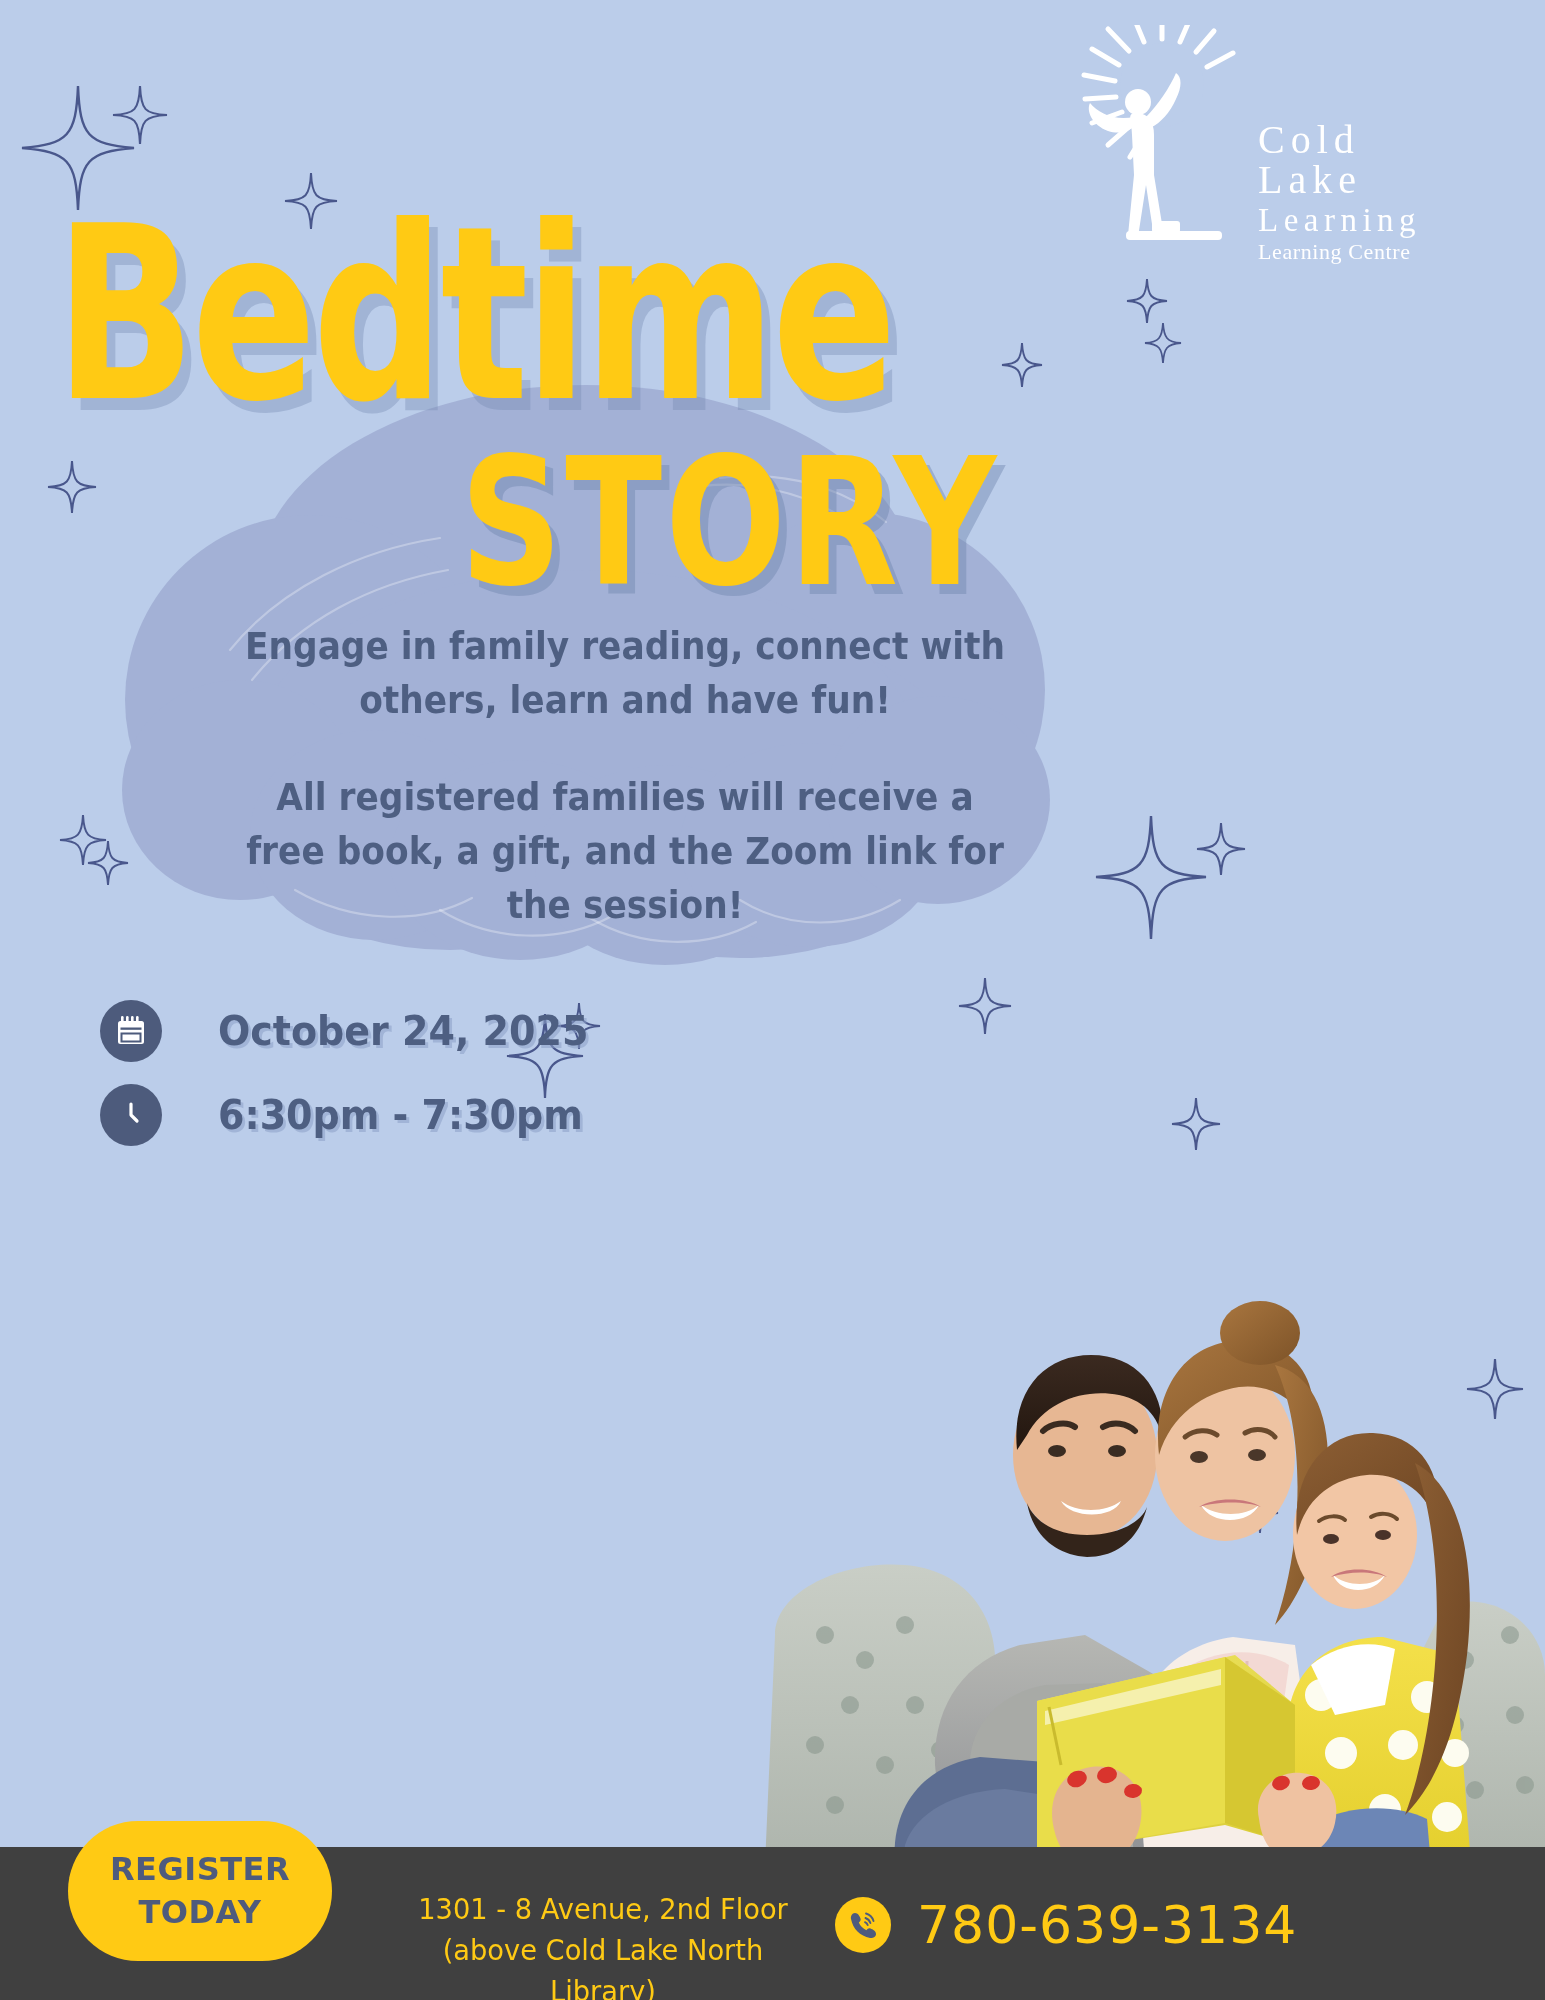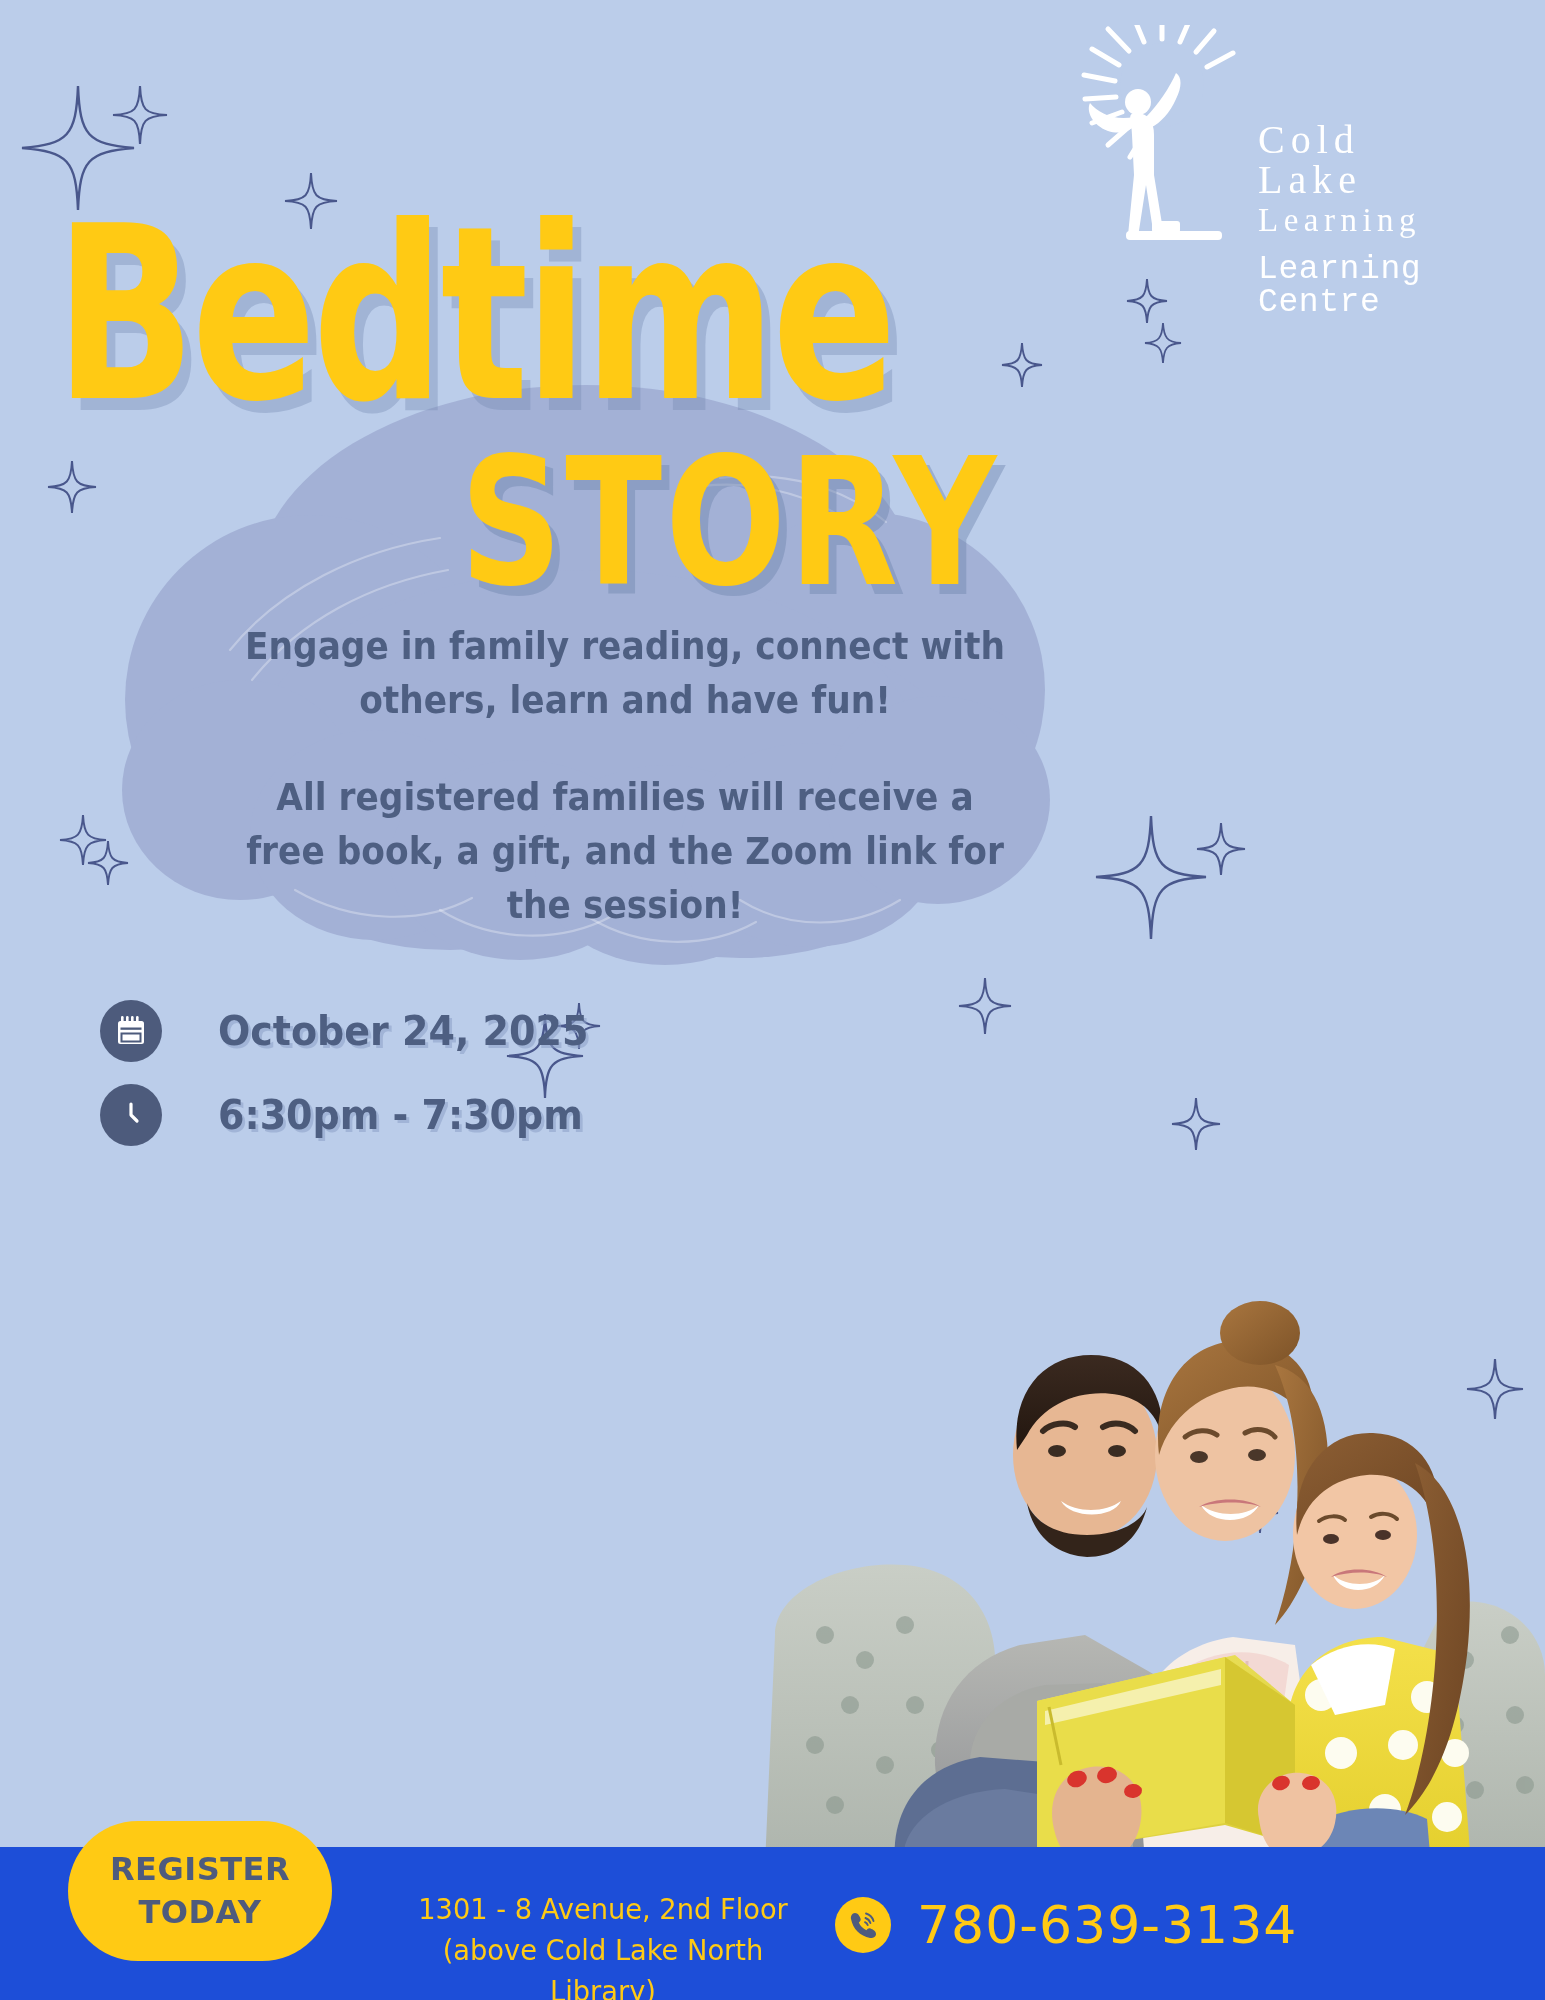--- a/index.html
+++ b/index.html
@@ -15,21 +15,21 @@
   
   .spark { position:absolute; pointer-events:none; }
   .spark svg { display:block; overflow:visible; }
 
   
   .logo { position:absolute; left:1030px; top:25px; width:400px; height:225px; }
   .logo-mark { position:absolute; left:0; top:0; width:235px; height:225px; }
   .logo-text { position:absolute; left:228px; top:95px; color:#ffffff; line-height:1.0; }
   .logo-l1 { font-family:"Liberation Serif", serif; font-size:40px; letter-spacing:6px; }
   .logo-l2 { font-family:"Liberation Serif", serif; font-size:33px; letter-spacing:5.5px; margin-top:4px;}
-  .logo-l3 { font-family:Liberation Mono, monospace; font-size:33px; letter-spacing:0.6px; margin-top:16px;}
+  .logo-l3 { font-family:Liberation Serif, serif; font-size:22px; letter-spacing:0.6px; margin-top:4px;}
 
   
   .cloud { position:absolute; left:120px; top:370px; width:930px; height:640px; }
   .cloud svg { display:block; }
 
   
   .title-wrap { position:absolute; left:0; top:0; width:100%; }
   .title1 {
     position:absolute; left:55px; top:205px;
     font-family:"DejaVu Sans", sans-serif;
@@ -91,21 +91,21 @@
     transform-origin:left center;
   }
 
   
   .photo { position:absolute; right:0; bottom:135px; width:790px; height:660px; overflow:hidden; }
   .photo svg { display:block; }
 
   
   .footer {
     position:absolute; left:0; bottom:0; width:1545px; height:153px;
-    background:#1d4ed8;
+    background:#404040;
     display:flex; align-items:center;
   }
   .regbtn {
     position:absolute; left:68px; top:-26px;
     width:264px; height:140px; border-radius:72px;
     background:#ffca14;
     display:flex; flex-direction:column; align-items:center; justify-content:center;
     color:#4e5b7d;
     font-family:"DejaVu Sans", sans-serif;
     font-weight:700;

